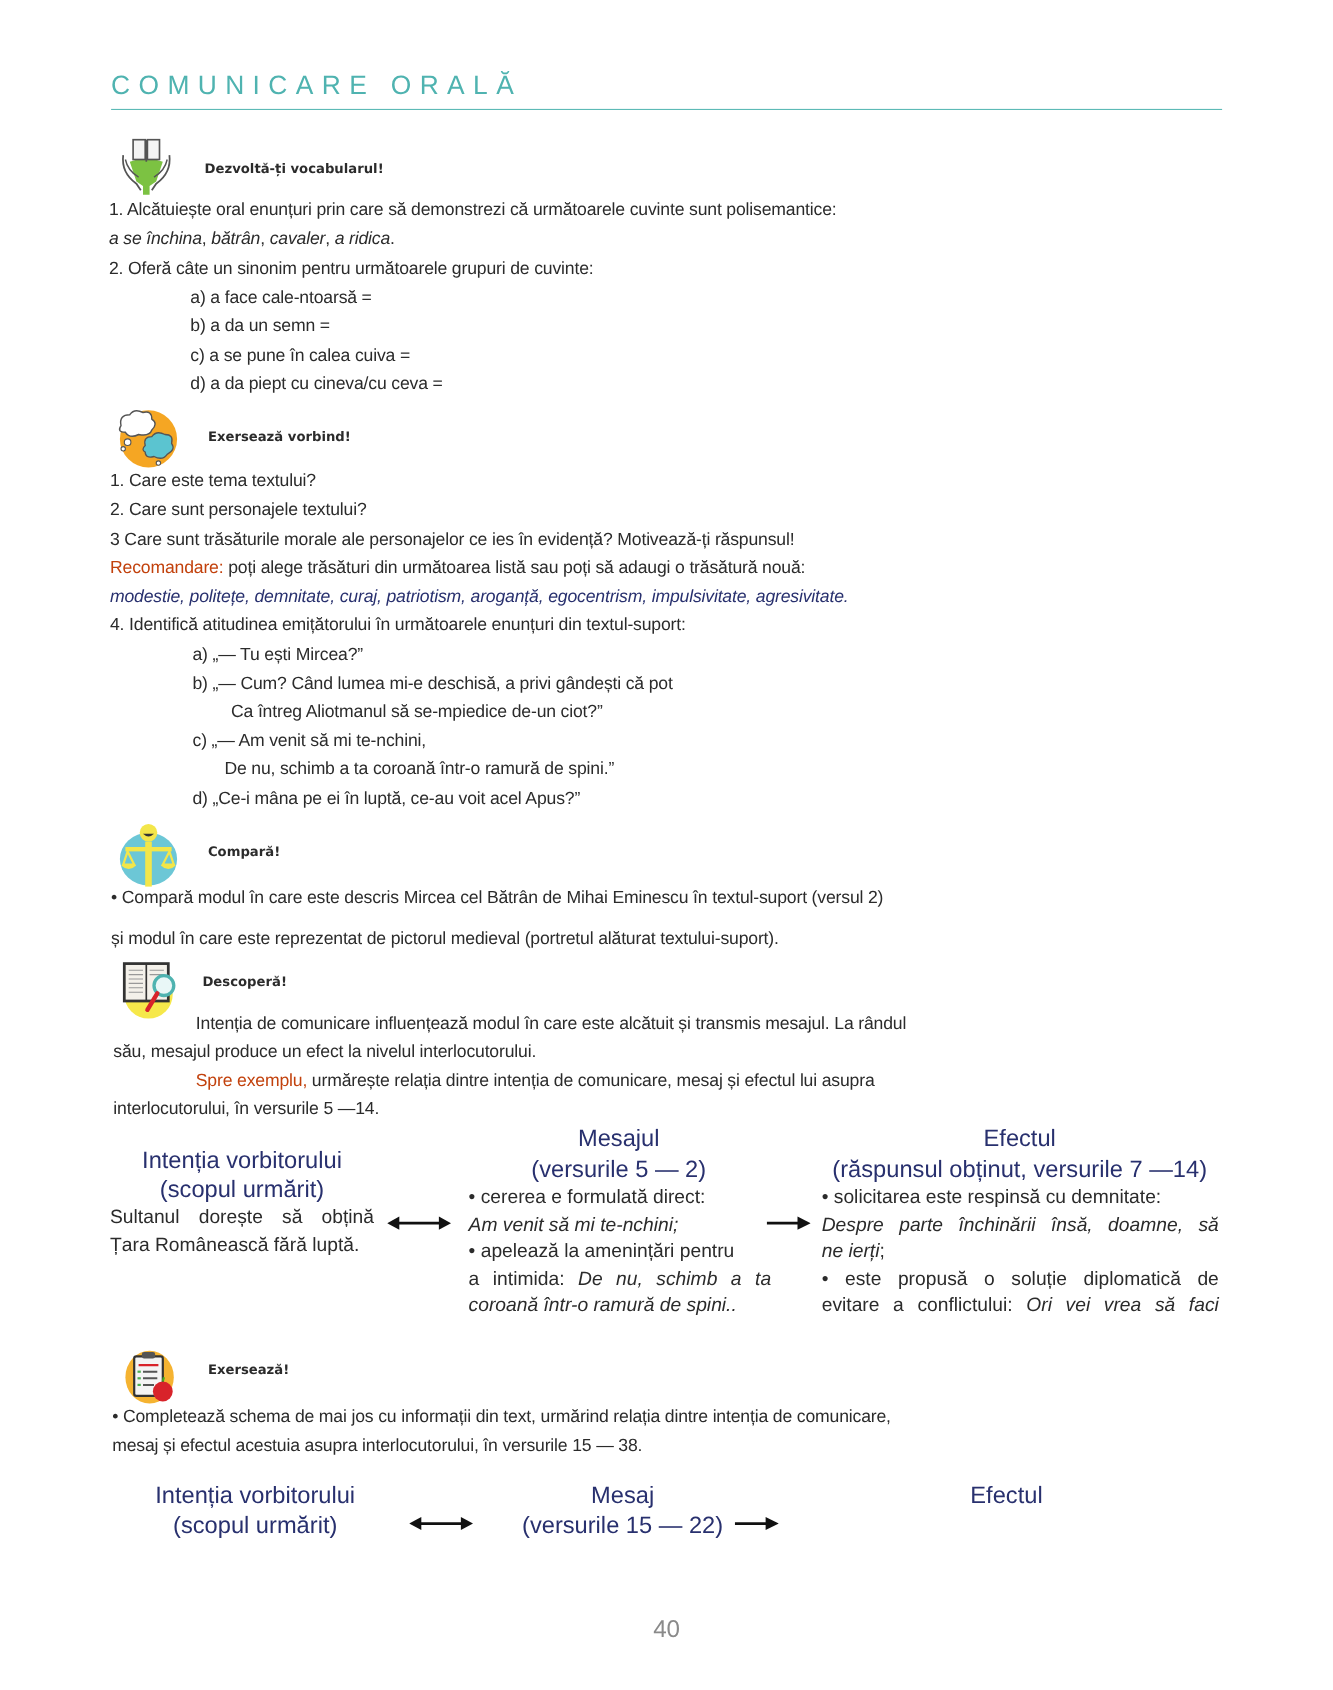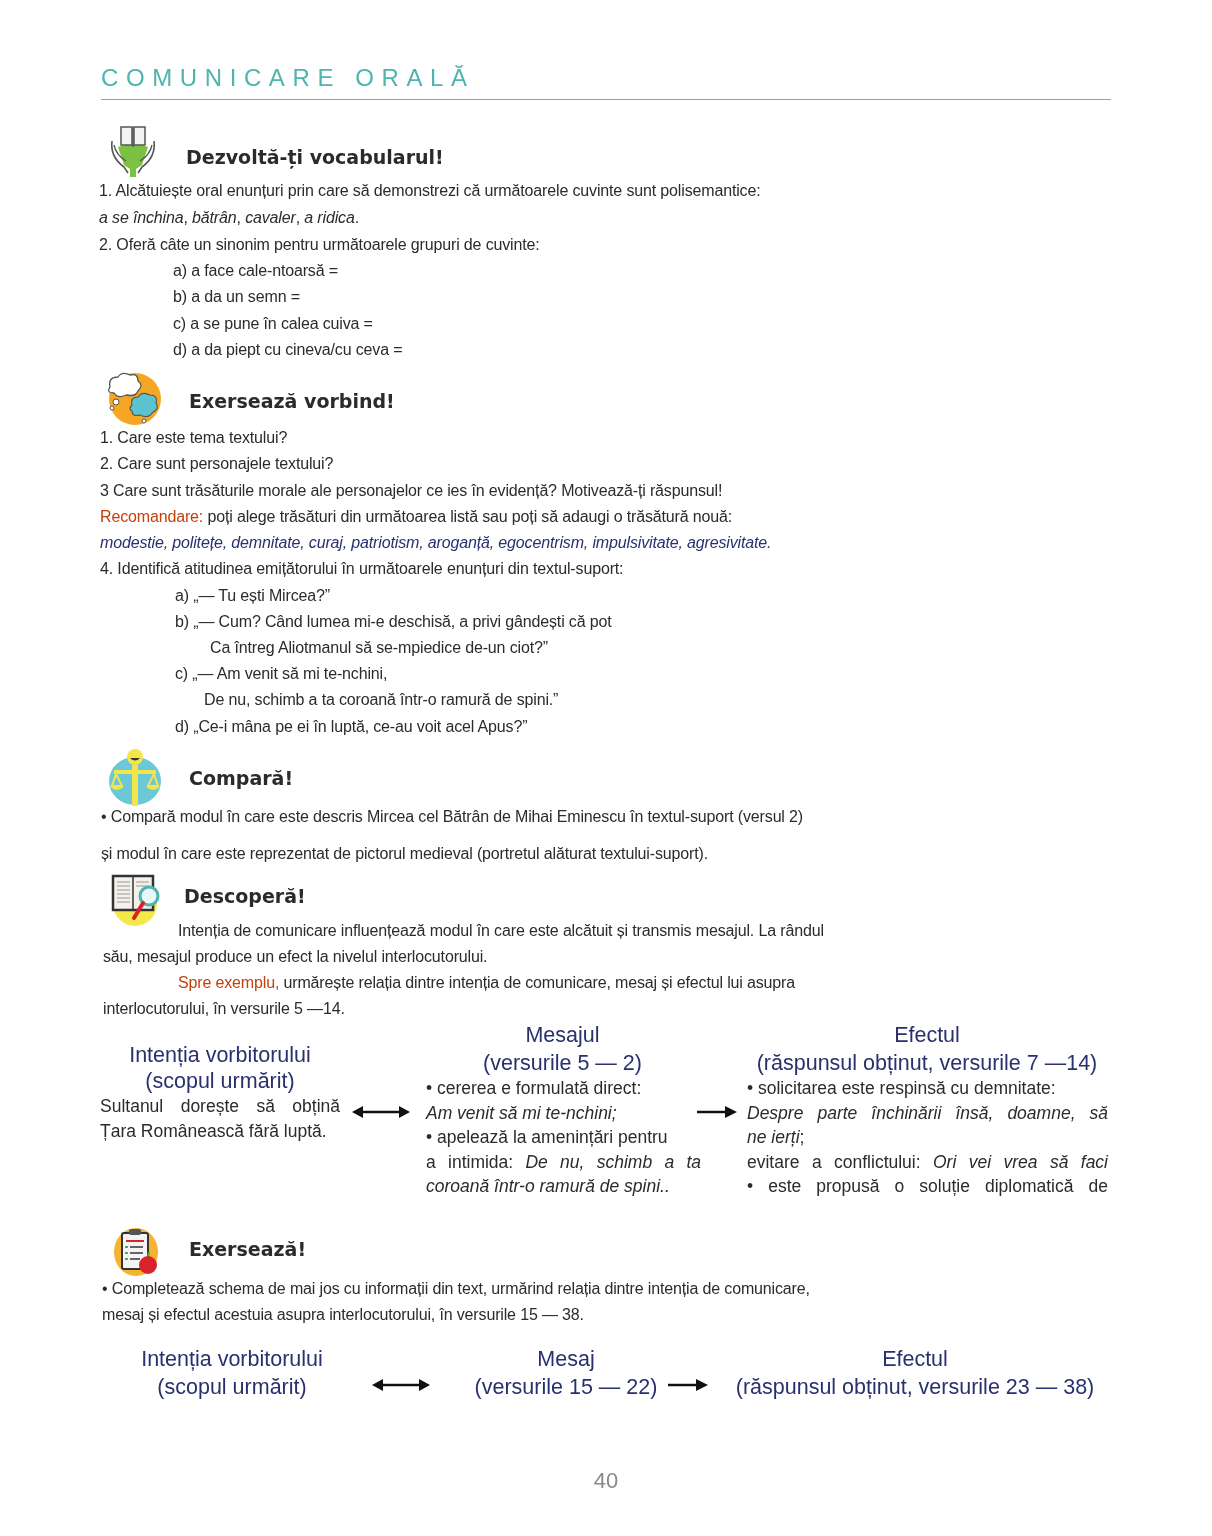--- a/index.html
+++ b/index.html
@@ -3,21 +3,21 @@
 <meta charset="utf-8">
 <style>
   html, body { margin: 0; padding: 0; background: #ffffff; }
   body { width: 1212px; height: 1536px; position: relative; overflow: hidden;
          font-family: "Liberation Sans", "DejaVu Sans", sans-serif; color: #2b2b2b; }
   .abs { position: absolute; }
   .header-title { left: 101px; top: 64px; font-size: 24px; letter-spacing: 7.6px; color: #4fb3b0; font-weight: 400; }
   .header-rule { left: 101px; top: 99px; width: 1010px; height: 1px; background: #5dbab6; }
 
   .sec-icon { width: 58px; height: 58px; }
-  .sec-title { font-family: "DejaVu Sans", sans-serif; font-weight: bold; font-size: 19px; color: #2b2b2b; }
+  .sec-title { font-family: "DejaVu Sans", sans-serif; font-weight: bold; font-size: 12px; color: #2b2b2b; }
   .line { font-size: 16px; line-height: 26px; white-space: nowrap; color: #2b2b2b; letter-spacing: -0.15px; }
   .it { font-style: italic; }
   .orange { color: #c2410c; text-align: right; }
   .navy-it { color: #28306e; font-style: italic; }
 
   .diag-head { color: #28306e; font-size: 21.5px; line-height: 26px; text-align: center; white-space: nowrap; }
   .diag-small { font-size: 17.5px; line-height: 24.5px; color: #2b2b2b; }
   .justify { text-align: justify; text-align-last: justify; white-space: nowrap; }
   .arrow { height: 14px; }
   .page-num { left: 0; width: 1212px; top: 1468px; text-align: center; font-size: 22px; color: #8a8a8a; }
@@ -153,22 +153,22 @@
 </svg>
 
 <div class="abs diag-head" style="left:742px; width:370px; top:1022px;">
   <div>Efectul</div>
   <div style="margin-top:2px">(răspunsul obținut, versurile 7 —14)</div>
 </div>
 <div class="abs diag-small" style="left:747px; width:361px; top:1076px;">
   <div>• solicitarea este respinsă cu demnitate:</div>
   <div class="it justify">Despre parte închinării însă, doamne, să</div>
   <div><span class="it">ne ierți</span><span>;</span></div>
+  <div class="justify">• este propusă o soluție diplomatică de</div>
   <div class="justify"><span>evitare a conflictului: </span><span class="it">Ori vei vrea să faci</span></div>
-  <div class="justify">• este propusă o soluție diplomatică de</div>
 </div>
 
 <div class="abs sec-icon" style="left:112px; top:1225px;">
   <svg width="50" height="52" viewBox="0 0 50 52">
     <ellipse cx="24" cy="27" rx="22" ry="24" fill="#f5b331"></ellipse>
     <rect x="10" y="8" width="26" height="36" rx="2" fill="#f4f4f4" stroke="#333" stroke-width="2"></rect>
     <rect x="17" y="4" width="12" height="6" rx="2" fill="#555"></rect>
     <line x1="14" y1="16" x2="32" y2="16" stroke="#d8232a" stroke-width="2"></line>
     <g stroke="#555" stroke-width="1.8">
       <line x1="18" y1="22" x2="31" y2="22"></line>
@@ -200,16 +200,15 @@
 <div class="abs diag-head" style="left:466px; width:200px; top:1346px;">
   <div>Mesaj</div>
   <div style="margin-top:2px">(versurile 15 — 22)</div>
 </div>
 <svg class="abs arrow" style="left:668px; top:1378px;" width="40" height="14">
   <line x1="0" y1="7" x2="30" y2="7" stroke="#111" stroke-width="2.5"></line>
   <polygon points="40,7 28,1 28,13" fill="#111"></polygon>
 </svg>
 <div class="abs diag-head" style="left:715px; width:400px; top:1346px;">
   <div>Efectul</div>
-  <div style="margin-top:2px">(răspunsul obținut, versurile 23 — 38)</div>
 </div>
 
 <div class="abs page-num">40</div>
 
 </body></html>

